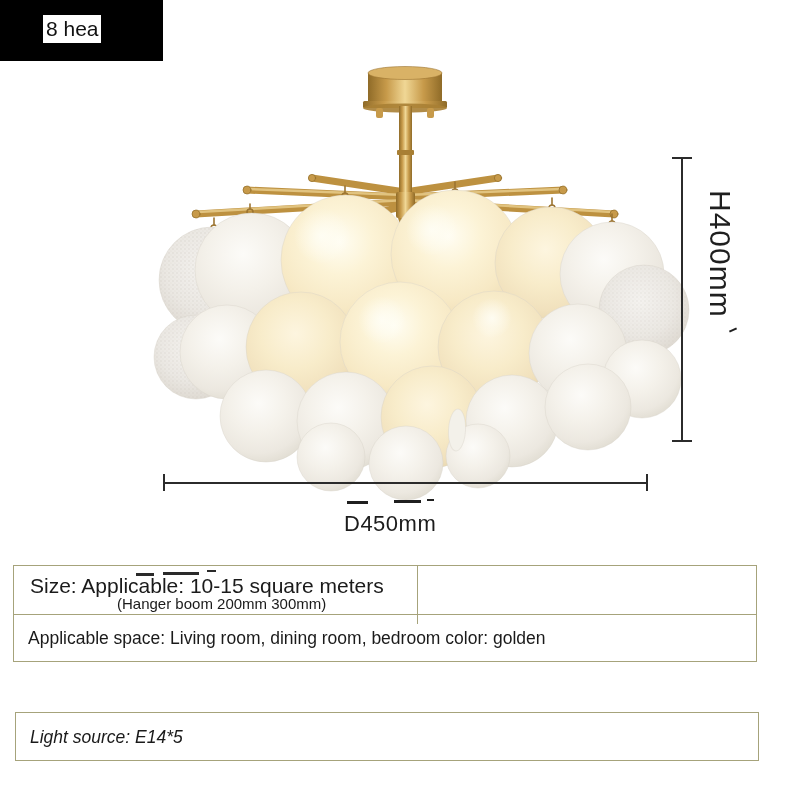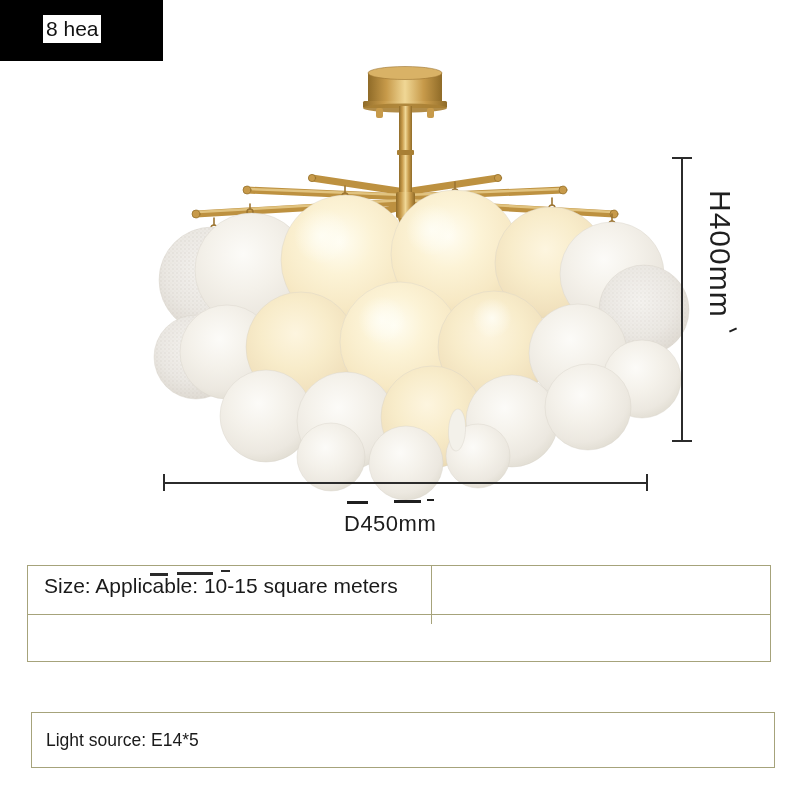--- a/index.html
+++ b/index.html
@@ -51,21 +51,21 @@
     font-size: 22px; color: #1c1c1c; letter-spacing: 0.5px; margin-top: 8px;
   }
   .artifact { background: #1f1f1f; }
   .art-d1 { left: 347px; top: 501px; width: 21px; height: 3px; }
   .art-d2 { left: 394px; top: 500px; width: 27px; height: 3px; }
   .art-d3 { left: 427px; top: 499px; width: 7px;  height: 2px; }
   .art-h1 { left: 729px; top: 329px; width: 8px; height: 2px; transform: rotate(-25deg); }
 
   
   .spec-table {
-    left: 27px; top: 565px; width: 744px;
+    left: 13px; top: 565px; width: 744px;
     border: 1px solid #a6a37b; background: #ffffff;
   }
   .spec-row { position: relative; }
   .spec-row + .spec-row { border-top: 1px solid #a6a37b; }
   .row-size     { height: 48px; }
   .row-space    { height: 47px; }
   .row-material { height: 45px; }
   .vdivider {
     position: absolute; left: 403px; top: 0; width: 1px; height: 100%;
     background: #a6a37b;
@@ -81,23 +81,24 @@
   }
   .art-r1a { left: 122px; top: 7px; width: 18px; height: 3px; position: absolute; background:#2a2a2a; }
   .art-r1b { left: 149px; top: 6px; width: 36px; height: 3px; position: absolute; background:#2a2a2a; }
   .art-r1c { left: 193px; top: 4px; width: 9px;  height: 2px; position: absolute; background:#2a2a2a; }
   .row-text {
     position: absolute; left: 14px; top: 50%; transform: translateY(-50%);
     font-size: 17.5px; color: #1a1a1a; white-space: pre-wrap;
   }
   .row-material .row-text { left: 17px; }
   .spec-table2 {
-    left: 31px; top: 712px; width: 744px; height: 56px;
+    left: 15px; top: 712px; width: 744px; height: 49px;
     border: 1px solid #a6a37b; background: #ffffff;
     position: absolute;
+    font-style: italic;
   }
 </style>
 </head>
 <body>
 
 <div class="canvas">
 
   <svg class="chandelier abs" width="800" height="560" viewBox="0 0 800 560" aria-hidden="true">
     <defs>
       <radialGradient id="gPlain" cx="42%" cy="36%" r="70%">
@@ -265,23 +266,25 @@
   <div class="abs artifact art-d3"></div>
   <div class="abs dim-diameter-label">D450mm</div>
 
   <div class="spec-table abs">
     <div class="spec-row row-size">
       <div class="vdivider"></div>
       <div class="art-r1a"></div>
       <div class="art-r1b"></div>
       <div class="art-r1c"></div>
       <div class="size-main">Size: Applicable: 10-15 square meters</div>
+      <div class="size-sub">(Hanger boom 200mm 300mm)</div>
     </div>
     <div class="spec-row row-space">
       <div class="vdivider stub"></div>
+      <div class="row-text">Applicable space: Living room, dining room, bedroom color: golden</div>
     </div>
   </div>
 
   <div class="spec-table2">
     <div class="row-text">Light source: E14*5</div>
   </div>
 
 </div>
 
 </body></html>

